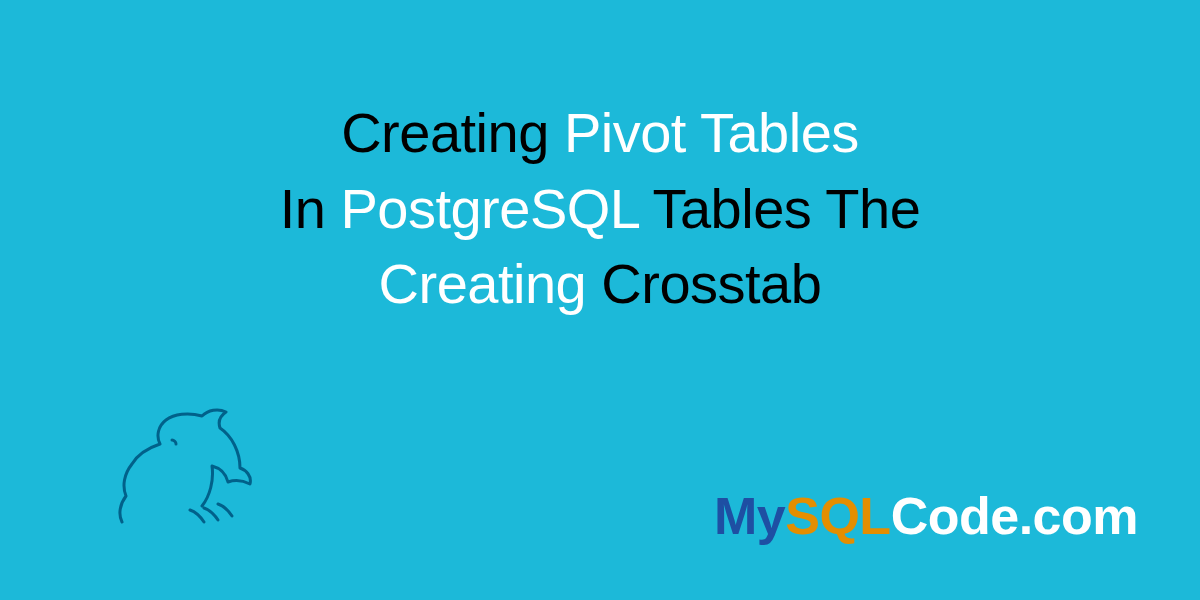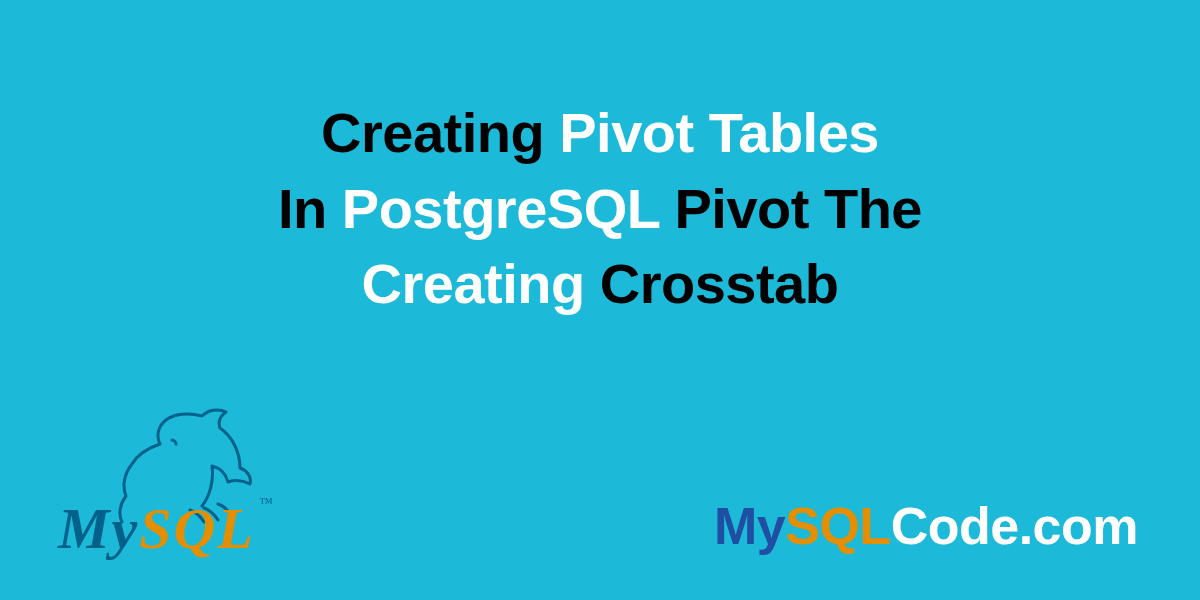--- a/index.html
+++ b/index.html
@@ -11,21 +11,21 @@
     position: relative;
     overflow: hidden;
   }
   .title-block {
     position: absolute;
     top: 95px;
     left: 50%;
     transform: translateX(-50%);
     width: 1000px;
     text-align: center;
-    font-weight: 700;
+    font-weight: 400;
     font-size: 56px;
     line-height: 1.35;
     letter-spacing: -0.5px;
   }
   .title-block .black { color: #000; }
   .title-block .white { color: #fff; }
   .mysql-logo {
     position: absolute;
     left: 58px;
     bottom: 28px;
@@ -56,39 +56,39 @@
     font-size: 14px;
     font-style: normal;
     font-weight: 400;
     vertical-align: top;
     color: #01618A;
     margin-left: 4px;
   }
   .site-url {
     position: absolute;
     right: 62px;
-    bottom: 44px;
+    bottom: 54px;
     font-weight: 900;
     font-size: 52px;
     letter-spacing: -0.5px;
     margin-left: 17px;
   }
   .site-url .p1 { color: #1e4fa3; }
   .site-url .p2 { color: #E48E00; }
   .site-url .p3 { color: #ffffff; }
 </style>
 </head>
 <body>
 
 <div class="title-block">
   <span class="black">Creating</span>
   <span class="white">Pivot Tables</span><br>
   <span class="black">In</span>
   <span class="white">PostgreSQL</span>
-  <span class="black">Pivot The</span><br>
+  <span class="black">Tables The</span><br>
   <span class="white">Creating</span>
   <span class="black">Crosstab</span>
 </div>
 
 <div class="mysql-logo">
   <svg class="dolphin-svg" viewBox="0 0 140 120">
     <path fill="none" stroke="#01618A" stroke-width="3" stroke-linecap="round" stroke-linejoin="round" d="M8 116
          C 4 108, 6 98, 12 90
          C 8 80, 10 68, 18 58
          C 24 48, 34 42, 46 38
@@ -100,20 +100,17 @@
          C 132 64, 138 70, 136 78
          C 128 74, 120 74, 114 76
          C 112 68, 106 62, 98 60
          C 100 74, 96 90, 88 100
          M 58 34
          C 60 34, 62 36, 62 38
          M 76 104 C 82 106, 86 110, 90 116
          M 90 102 C 96 104, 100 108, 104 114
          M 104 98 C 110 100, 114 104, 118 110"></path>
   </svg>
-  <div class="wordmark">
-    <span class="my">My</span><span class="sql">SQL</span><span class="tm">™</span>
-  </div>
 </div>
 
 <div class="site-url">
   <span class="p1">My</span><span class="p2">SQL</span><span class="p3">Code.com</span>
 </div>
 
 </body></html>

